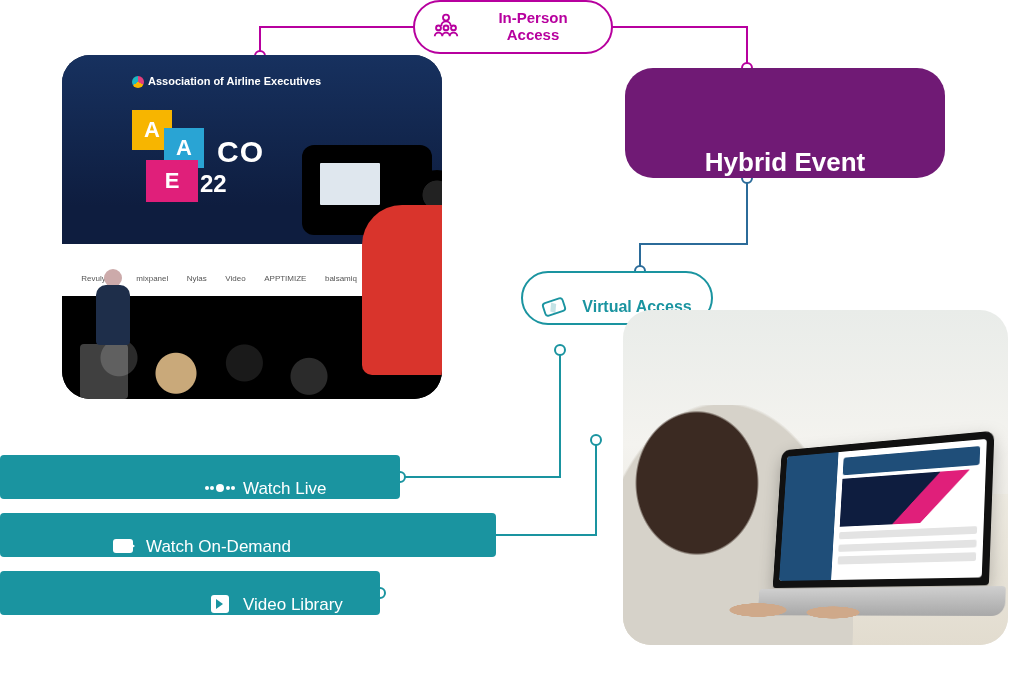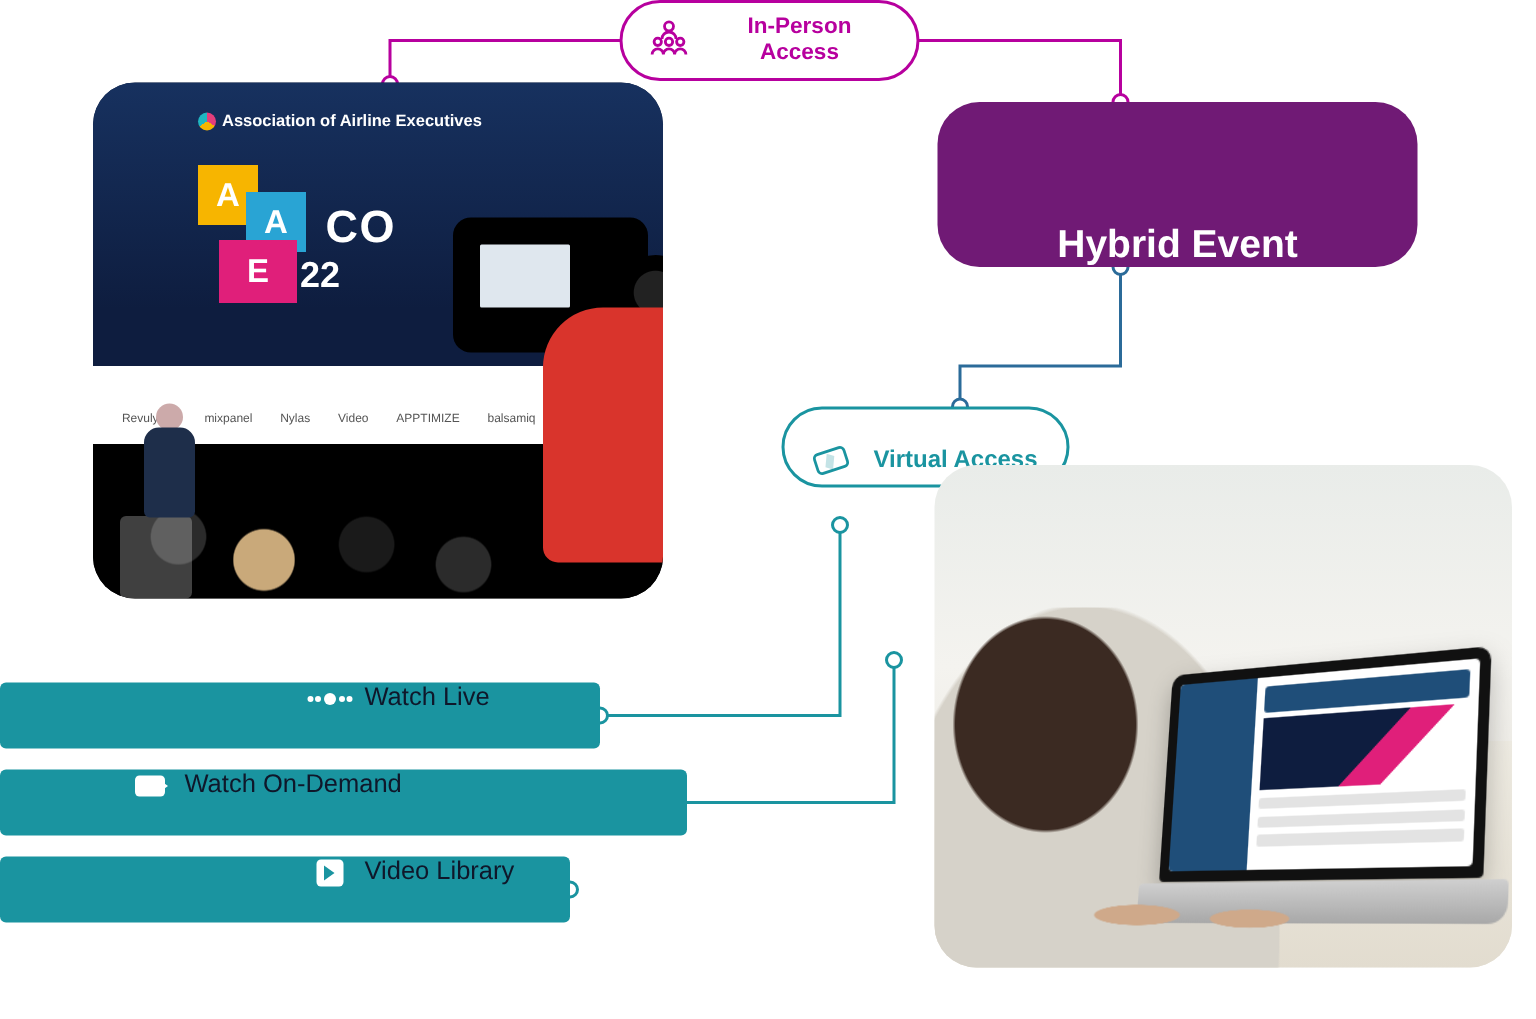--- a/index.html
+++ b/index.html
@@ -198,34 +198,34 @@
       radial-gradient(ellipse at 80% 55%, #cfa98a 26px, transparent 27px);
   }
   
   .options {
     position:absolute;
     left:0; top:455px;
     width:415px;
   }
   .opt {
     background:#1a94a0;
-    color:#0f172a;
+    color:#ffffff;
     font-size:17px;
     font-weight:500;
     height:44px;
     border-radius:4px;
     display:flex;
-    align-items:flex-start;
+    align-items:flex-end;
     gap:12px;
     margin-bottom:14px;
     position:relative;
     box-sizing:border-box;
   }
   .opt.o1 { width:400px; padding-left:209px; }
-  .opt.o2 { width:458px; padding-left:89px; }
+  .opt.o2 { width:496px; padding-left:112px; }
   .opt.o3 { width:380px; padding-left:209px; }
   .opt .icon{width:22px;height:22px;display:flex;align-items:center;justify-content:center;flex:0 0 22px;}
   
   .i-broadcast::before{
     content:""; width:8px;height:8px;border-radius:50%;background:#fff;display:block;
     box-shadow:
       -8px 0 0 -2px #fff, 8px 0 0 -2px #fff,
       -13px 0 0 -2px #fff, 13px 0 0 -2px #fff;
   }
   .i-camcorder{

